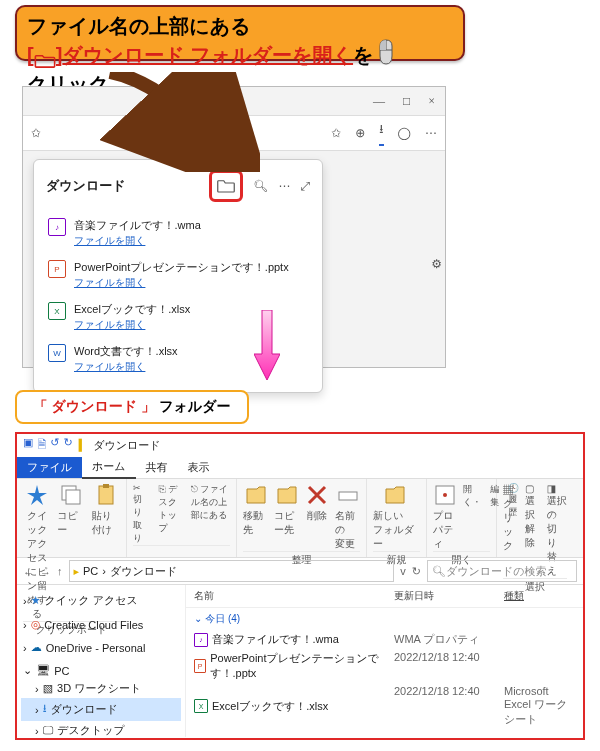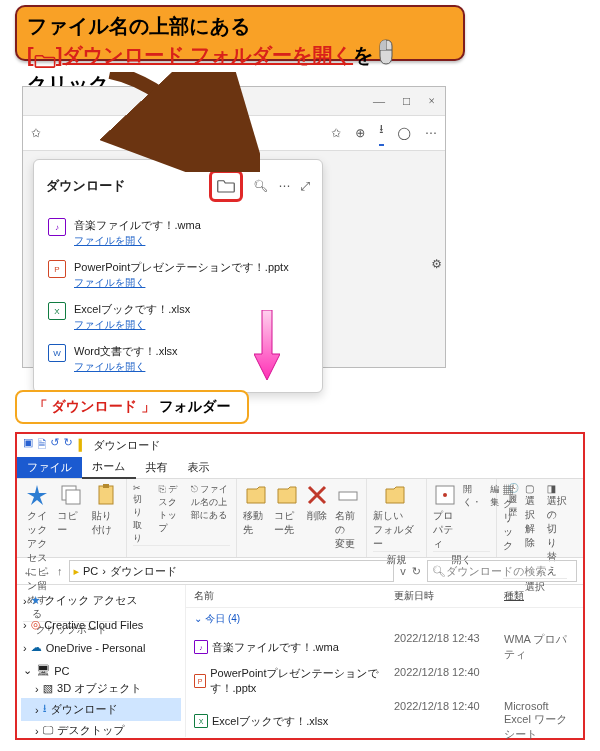--- a/index.html
+++ b/index.html
@@ -301,20 +301,21 @@
               <span>削除</span>
             </div>
         <div class="bigbtn" style="width:30px;">
               <svg viewBox="0 0 24 24">
                 <rect x="3" y="9" width="18" height="8" fill="#fff" stroke="#888"></rect>
               </svg>
               <span style="white-space:pre-line;">名前の
 変更</span>
             </div>
       </div>
+      <div class="lbl">整理</div>
     </div>
     <div class="rgrp" style="width:60px;">
       <div class="icons">
         <div class="bigbtn">
               <svg viewBox="0 0 24 24">
                 <path d="M3 6h8l2-2h8v16H3z" fill="#f6d27a" stroke="#b58a2e"></path>
               </svg>
               <span style="white-space:pre-line;">新しい
 フォルダー</span>
             </div>
@@ -382,21 +383,21 @@
           </div>
       <div style="height:6px;"></div>
       <div class="nav-item">
             <span>⌄</span>
             <span>🖥</span>
             <span>PC</span>
           </div>
       <div class="nav-item" style="padding-left:14px;">
             <span>›</span>
             <span>▧</span>
-            <span>3D オブジェクト</span>
+            <span>3D ワークシート</span>
           </div>
       <div class="nav-item active" style="padding-left:14px;">
             <span>›</span>
             <span style="color:#2d7dd2;">⭳</span>
             <span>ダウンロード</span>
           </div>
       <div class="nav-item" style="padding-left:14px;">
             <span>›</span>
             <span>🖵</span>
             <span>デスクトップ</span>
@@ -409,21 +410,20 @@
         <span class="c2">更新日時</span>
         <span class="c3">種類</span>
       </div>
       <div class="ex-today"><span>⌄ </span><span>今日 (4)</span></div>
       <div id="exrows">
             <div class="ex-row">
               <span class="c1">
                 <span class="fi" style="color:#7e00c8;border-color:#7e00c8;">♪</span>
                 <span>音楽ファイルです！.wma</span>
               </span>
-              <span class="c2">2022/12/18 12:43</span>
               <span class="c3">WMA プロパティ</span>
             </div>
             <div class="ex-row">
               <span class="c1">
                 <span class="fi" style="color:#d24726;border-color:#d24726;">P</span>
                 <span>PowerPointプレゼンテーションです！.pptx</span>
               </span>
               <span class="c2">2022/12/18 12:40</span>
             </div>
             <div class="ex-row">

